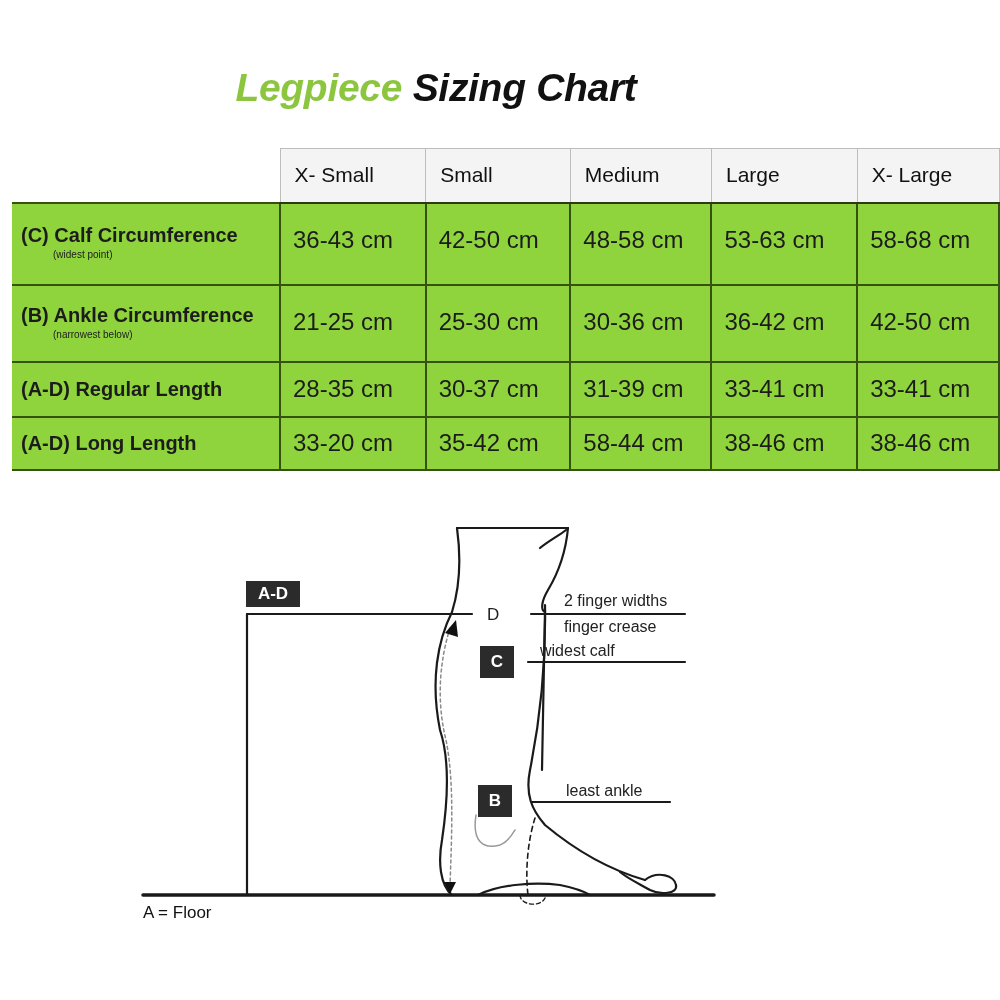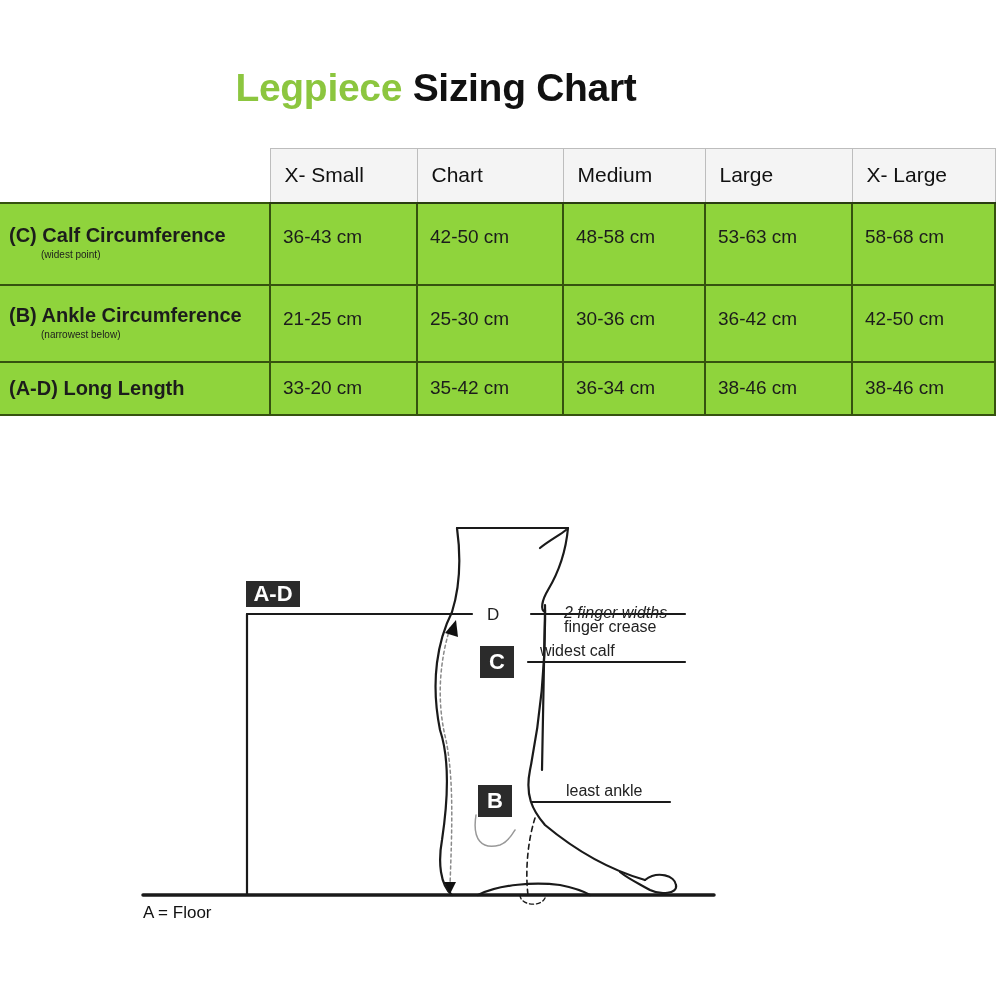--- a/index.html
+++ b/index.html
@@ -1,73 +1,81 @@
 <!DOCTYPE html>
 <html><head>
 <meta charset="utf-8">
 <style>
   html, body { margin:0; padding:0; background:#ffffff; }
   body { width:1000px; height:1000px; position:relative; overflow:hidden; font-family:"Liberation Sans", sans-serif; }
-  .title { position:absolute; left:0; top:66px; width:872px; text-align:center; font-size:39px; font-weight:bold; letter-spacing:-0.3px; }
+  .title { position:absolute; left:0; top:66px; width:872px; text-align:center; font-size:39px; font-weight:bold; letter-spacing:-0.3px;font-style:italic; }
   .title .brand { color:#8cc63f; }
   .title .rest { color:#111; }
-  table.sizes { position:absolute; left:0; top:148px; border-collapse:collapse; }
+  table.sizes { position:absolute; left:12px; top:148px; border-collapse:collapse; }
   table.sizes td, table.sizes th { padding:0; box-sizing:border-box; }
   th.corner { width:270px; height:54px; background:#fff; border:none; }
   th.size { height:54px; background:#f4f4f4; border:1.5px solid #bdbdbd; border-bottom:2px solid #2a3d12; text-align:left; font-weight:normal; font-size:21px; color:#111; padding-left:14px !important; }
-  td { background:#8fd43c; border:2px solid #35520f; color:#1c1c1c; font-size:19px; vertical-align:middle; }
+  td { background:#8fd43c; border:2px solid #35520f; color:#1c1c1c; font-size:24px; vertical-align:middle; }
   td.rowlabel { font-weight:bold; font-size:20px; padding-left:9px !important; border-left:none; line-height:23px;margin-top:30px; }
   td.rowlabel .sub { display:block; font-weight:normal; font-size:10px; padding-left:32px; line-height:16px; }
   td.val { padding-left:12px !important; }
   tr.r0 td { height:82px; } tr.r1 td { height:77px; } tr.r2 td { height:55px; } tr.r3 td { height:53px; }
   tr.r0 td.val, tr.r1 td.val { vertical-align:top; padding-top:22px !important; }
   .diagram { position:absolute; left:0; top:500px; width:1000px; height:440px; }
-  .tag { position:absolute; background:#2b2b2b; color:#fff; font-weight:bold; font-size:22px; text-align:center; }
+  .tag { position:absolute; background:#2b2b2b; color:#fff; font-weight:bold; font-size:17px; text-align:center; }
   .lbl { position:absolute; color:#222; font-size:16px; line-height:21px; }
   .floor-lbl { position:absolute; left:143px; top:403px; font-size:17px; color:#111; }
 </style>
 </head>
 <body>
 
 <div class="title">
   <span class="brand">Legpiece</span>
   <span class="rest">Sizing Chart</span>
 </div>
 
 <table class="sizes">
   <tbody>
       <tr>
     <th class="corner"></th>
     <th class="size" style="width:147px">X- Small</th>
-    <th class="size" style="width:146px">Chart</th>
+    <th class="size" style="width:146px">Small</th>
     <th class="size" style="width:142px">Medium</th>
     <th class="size" style="width:147px">Large</th>
     <th class="size" style="width:143px">X- Large</th>
   </tr>
   <tr class="r0">
     <td class="rowlabel"><span>(C) Calf Circumference</span><span class="sub">(widest point)</span></td>
     <td class="val">36-43 cm</td>
     <td class="val">42-50 cm</td>
     <td class="val">48-58 cm</td>
     <td class="val">53-63 cm</td>
     <td class="val">58-68 cm</td>
   </tr>
   <tr class="r1">
     <td class="rowlabel"><span>(B) Ankle Circumference</span><span class="sub">(narrowest below)</span></td>
     <td class="val">21-25 cm</td>
     <td class="val">25-30 cm</td>
     <td class="val">30-36 cm</td>
     <td class="val">36-42 cm</td>
     <td class="val">42-50 cm</td>
   </tr>
+  <tr class="r2">
+    <td class="rowlabel">(A-D) Regular Length</td>
+    <td class="val">28-35 cm</td>
+    <td class="val">30-37 cm</td>
+    <td class="val">31-39 cm</td>
+    <td class="val">33-41 cm</td>
+    <td class="val">33-41 cm</td>
+  </tr>
   <tr class="r3">
     <td class="rowlabel">(A-D) Long Length</td>
     <td class="val">33-20 cm</td>
     <td class="val">35-42 cm</td>
-    <td class="val">36-34 cm</td>
+    <td class="val">58-44 cm</td>
     <td class="val">38-46 cm</td>
     <td class="val">38-46 cm</td>
   </tr>
 </tbody>
   </table>
 
 <div class="diagram">
   <svg width="1000" height="440" viewBox="0 500 1000 440" style="position:absolute;left:0;top:0">
     <g fill="none" stroke="#1a1a1a" stroke-width="2.2" stroke-linecap="round" stroke-linejoin="round">
 
@@ -103,18 +111,18 @@
       <path d="M545 610 L542 770"></path>
     </g>
     <polygon points="445,633 456,620 458,637" fill="#111"></polygon>
     <polygon points="444,882 456,882 450,894" fill="#111"></polygon>
   </svg>
 
   <div class="tag" style="left:246px;top:81px;width:54px;height:26px;line-height:26px;">A-D</div>
   <div class="lbl" style="left:487px;top:104px;font-size:17px;">D</div>
   <div class="tag" style="left:480px;top:146px;width:34px;height:32px;line-height:32px;">C</div>
   <div class="tag" style="left:478px;top:285px;width:34px;height:32px;line-height:32px;">B</div>
-  <div class="lbl" style="left:564px;top:102px;font-style:italic;">2 finger widths</div>
+  <div class="lbl" style="left:564px;top:90px;">2 finger widths</div>
   <div class="lbl" style="left:564px;top:116px;">finger crease</div>
   <div class="lbl" style="left:540px;top:140px;">widest calf</div>
   <div class="lbl" style="left:566px;top:280px;">least ankle</div>
   <div class="floor-lbl">A = Floor</div>
 </div>
 
 </body></html>

